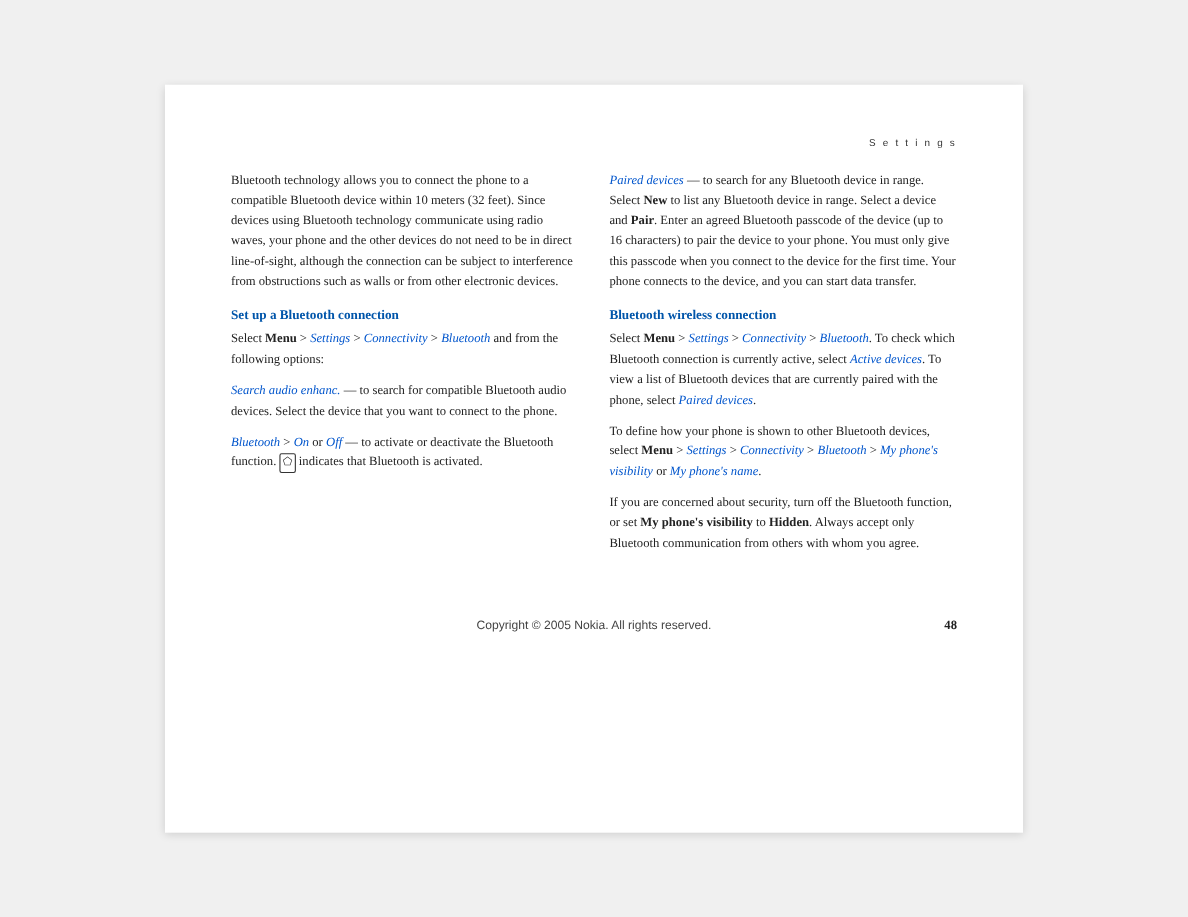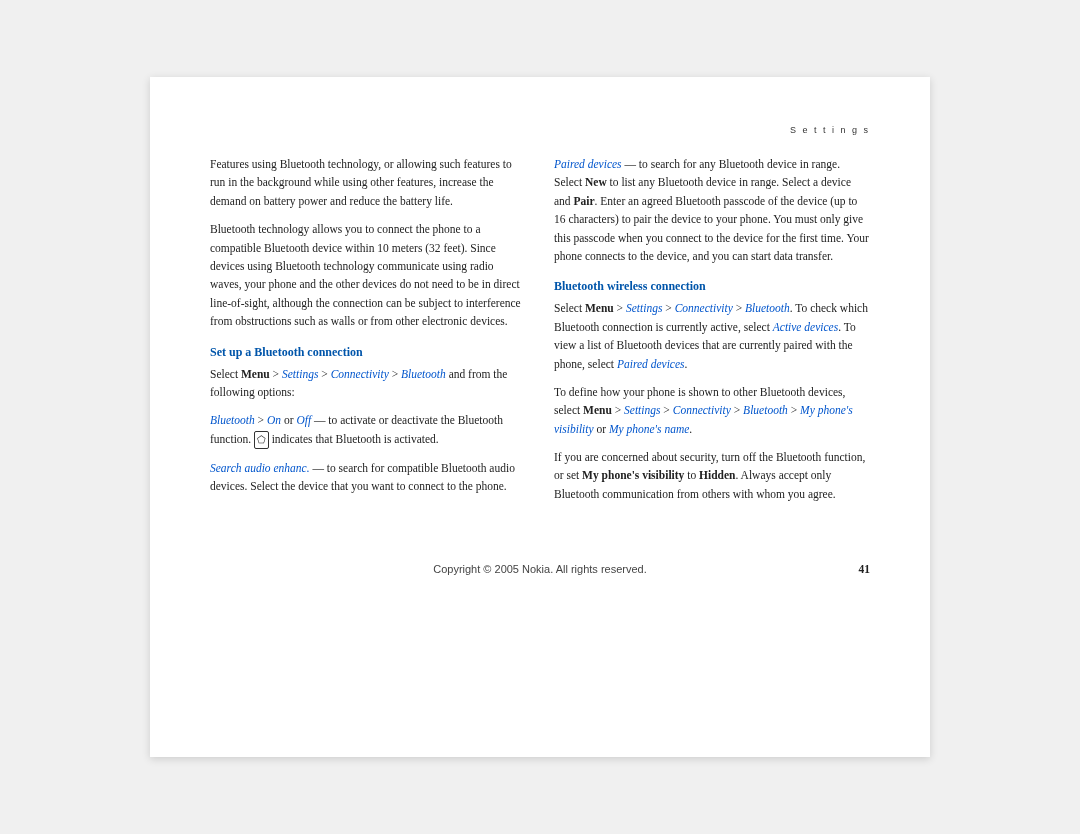--- a/index.html
+++ b/index.html
@@ -90,40 +90,37 @@
 
 <div class="page">
   <div class="page-header">
     <span>S e t t i n g s</span>
   </div>
 
   <div class="two-col">
 
     <div class="col-left">
       <p>
-        <span>Features using Bluetooth technology, or allowing such features to run in the background while using other features, increase the demand on battery power and reduce the battery life.</span>
-      </p>
-      <p>
         <span>Bluetooth technology allows you to connect the phone to a compatible Bluetooth device within 10 meters (32 feet). Since devices using Bluetooth technology communicate using radio waves, your phone and the other devices do not need to be in direct line-of-sight, although the connection can be subject to interference from obstructions such as walls or from other electronic devices.</span>
       </p>
 
       <div class="section-heading">
         <span>Set up a Bluetooth connection</span>
       </div>
 
       <p>
         Select <strong>Menu</strong> &gt; <a class="link-blue">Settings</a> &gt; <a class="link-blue">Connectivity</a> &gt; <a class="link-blue">Bluetooth</a> and from the following options:
       </p>
 
       <p>
-        <a class="link-blue">Bluetooth</a> &gt; <a class="link-blue">On</a> or <a class="link-blue">Off</a> — to activate or deactivate the Bluetooth function. <span class="bluetooth-icon">⬠</span> indicates that Bluetooth is activated.
+        <a class="link-blue">Search audio enhanc.</a> — to search for compatible Bluetooth audio devices. Select the device that you want to connect to the phone.
       </p>
 
       <p>
-        <a class="link-blue">Search audio enhanc.</a> — to search for compatible Bluetooth audio devices. Select the device that you want to connect to the phone.
+        <a class="link-blue">Bluetooth</a> &gt; <a class="link-blue">On</a> or <a class="link-blue">Off</a> — to activate or deactivate the Bluetooth function. <span class="bluetooth-icon">⬠</span> indicates that Bluetooth is activated.
       </p>
     </div>
 
     <div class="col-right">
       <p>
         <a class="link-blue">Paired devices</a> — to search for any Bluetooth device in range. Select <strong>New</strong> to list any Bluetooth device in range. Select a device and <strong>Pair</strong>. Enter an agreed Bluetooth passcode of the device (up to 16 characters) to pair the device to your phone. You must only give this passcode when you connect to the device for the first time. Your phone connects to the device, and you can start data transfer.
       </p>
 
       <div class="section-heading">Bluetooth wireless connection</div>
 
@@ -138,15 +135,15 @@
 
       <p>
         If you are concerned about security, turn off the Bluetooth function, or set <strong>My phone's visibility</strong> to <strong>Hidden</strong>. Always accept only Bluetooth communication from others with whom you agree.
       </p>
     </div>
 
   </div>
 
   <div class="page-footer">
     <span class="footer-copyright">Copyright © 2005 Nokia. All rights reserved.</span>
-    <span class="footer-page-num">41</span>
+    <span class="footer-page-num">48</span>
   </div>
 </div>
 
 </body></html>

